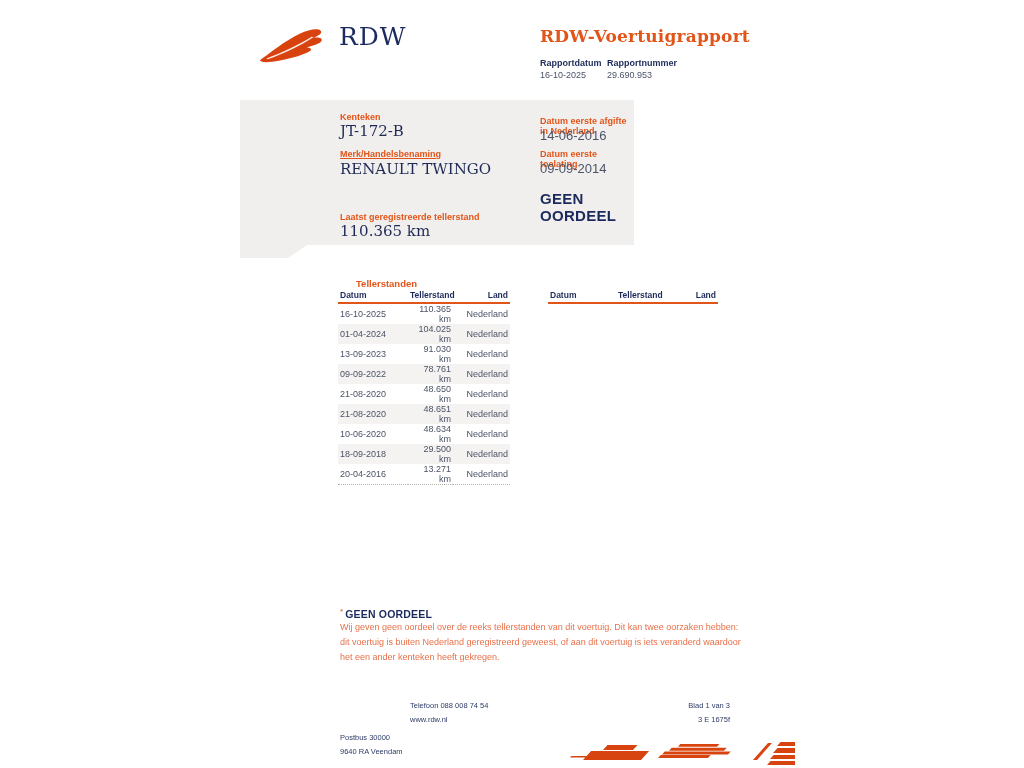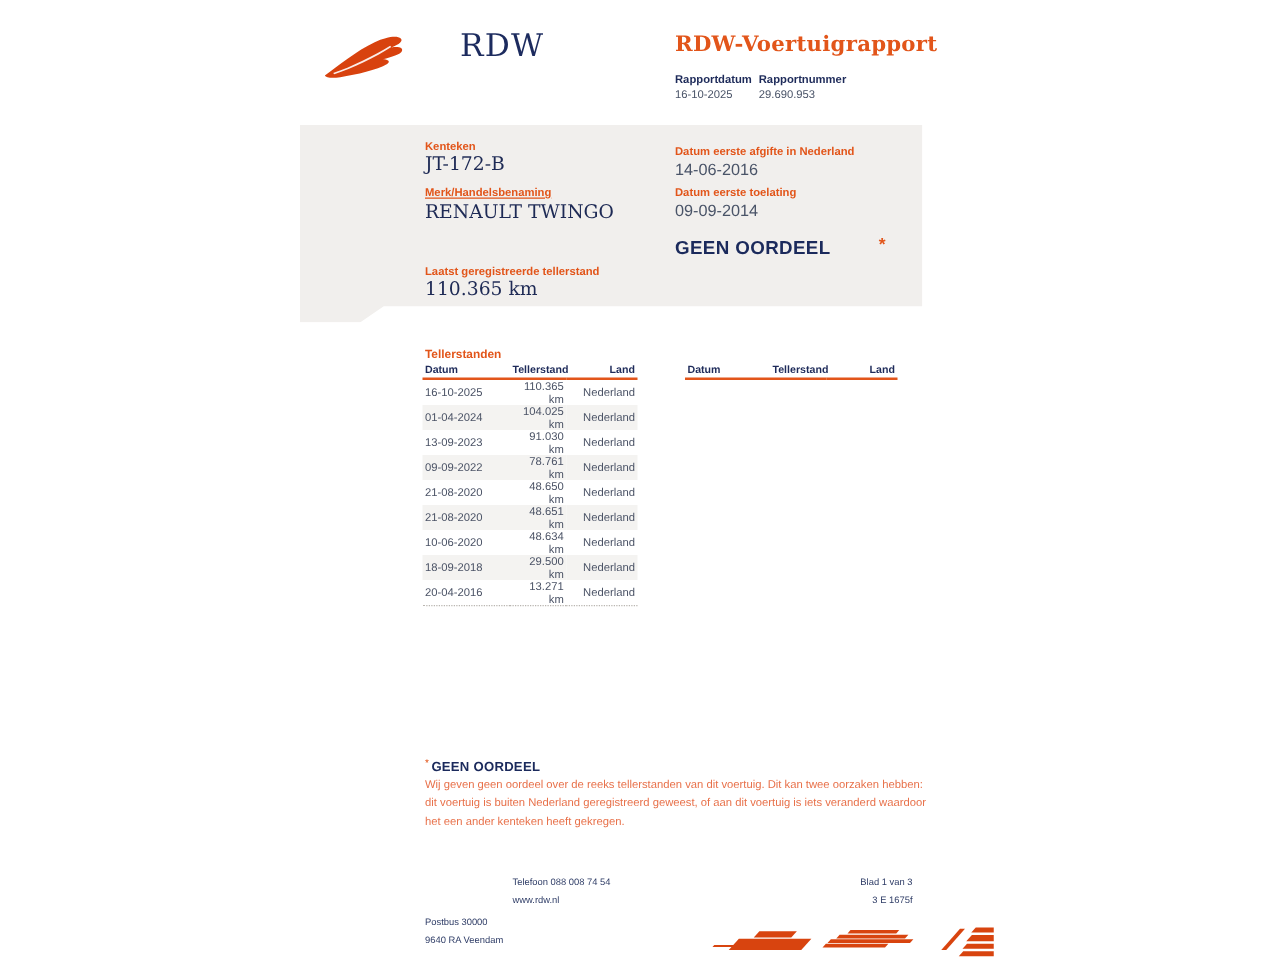--- a/index.html
+++ b/index.html
@@ -1,36 +1,36 @@
 <!DOCTYPE html>
 <html><head>
 <meta charset="utf-8">
 <style>
   * { margin:0; padding:0; box-sizing:border-box; }
   html,body { width:1024px; height:768px; background:#ffffff; overflow:hidden; }
   body { font-family:"Liberation Sans", sans-serif; color:#1e2b5a; position:relative; }
   .abs { position:absolute; }
 
   
-  .wordmark { left:339px; top:22px; font-family:"DejaVu Serif", serif; font-size:25px; letter-spacing:1px; color:#1c2b5e;margin-left:29px; }
+  .wordmark { left:339px; top:22px; font-family:"DejaVu Serif", serif; font-size:25px; letter-spacing:1px; color:#1c2b5e; }
   .doc-title { left:540px; top:26px; font-family:"DejaVu Serif", serif; font-weight:bold; font-size:17px; letter-spacing:.2px; color:#e2551a; }
   .meta-label { font-size:9px; font-weight:bold; color:#1e2b5a; }
   .meta-value { font-size:9px; color:#4a5468; }
 
   
-  .summary-box { left:240px; top:100px; width:498px; height:158px; background:#f1efed;
+  .summary-box { left:240px; top:100px; width:394px; height:158px; background:#f1efed;
     clip-path:polygon(0 0, 100% 0, 100% 145px, 67px 145px, 48px 158px, 0 158px); }
   .field-label { font-size:9px; font-weight:bold; color:#e2551a; }
   .field-value-lg { font-family:"DejaVu Serif", serif; font-size:15px; color:#1e2a55; }
   .field-value-sm { font-size:13px; color:#4a5468; }
   .verdict { font-size:15px; font-weight:bold; letter-spacing:.3px; color:#1b2a5c; }
   .verdict-star { color:#e2551a; font-size:14px; font-weight:bold; }
 
   
-  .section-title { font-size:9.5px; font-weight:bold; color:#e2551a; }
+  .section-title { font-size:9.5px; font-weight:bold; color:#e2551a;margin-left:16px; }
   table.meter { border-collapse:collapse; table-layout:fixed; width:100%; }
   table.meter th { font-size:8.5px; font-weight:bold; color:#1e2b5a; text-align:left;
     border-bottom:2px solid #e2551a; padding:0 0 2px 2px; }
   table.meter th.r, table.meter td.r { text-align:right; padding-right:2px; }
   table.meter td { font-size:9px; color:#4b5366; height:14.5px; padding-left:2px; }
   table.meter tbody tr:nth-child(even) { background:#f4f3f1; }
   table.meter.has-rows tbody tr:last-child td { border-bottom:1px dotted #b9b5b0; }
 
   
   .footnote-title { font-size:10.5px; font-weight:bold; color:#1b2a5c; letter-spacing:.2px; }

